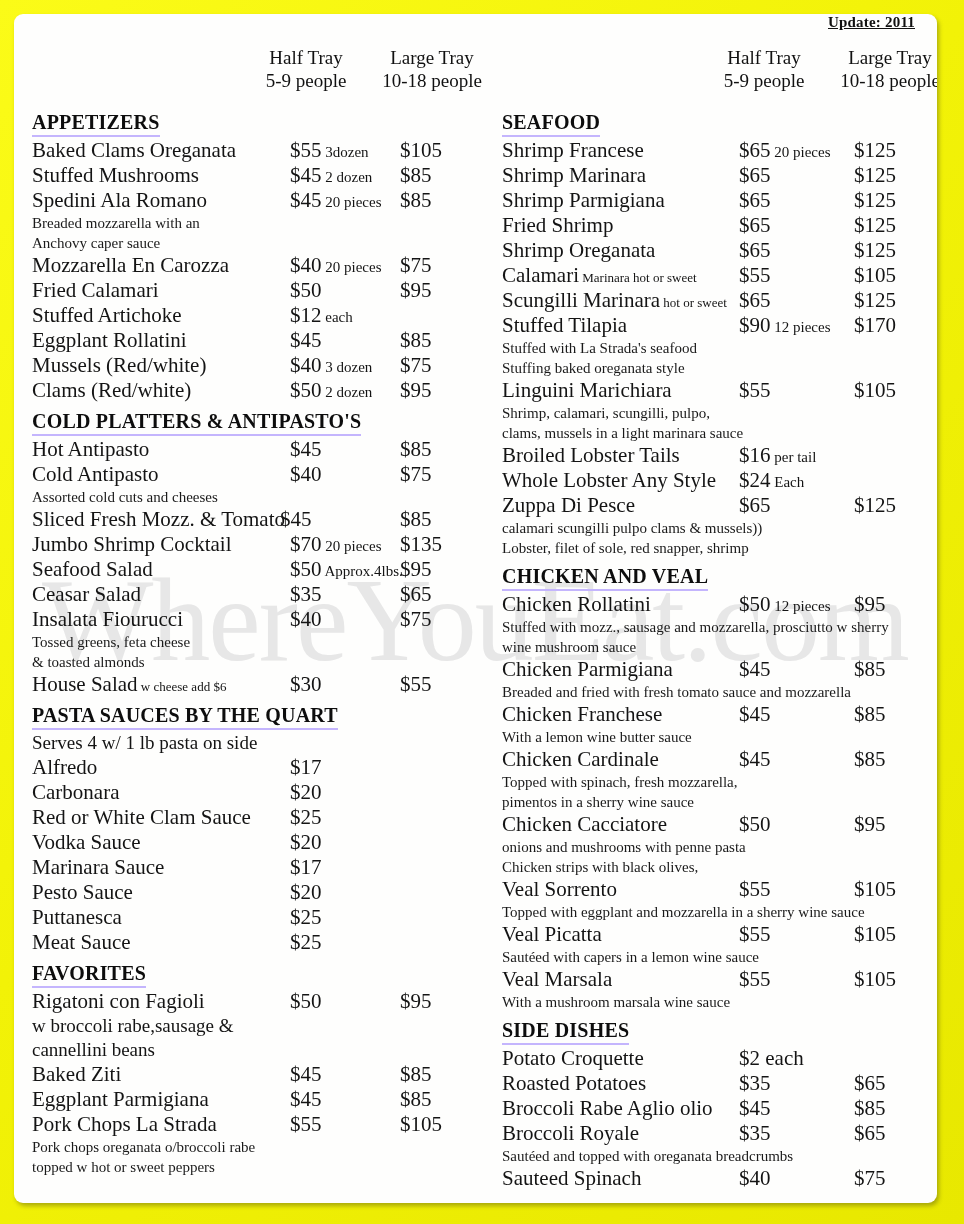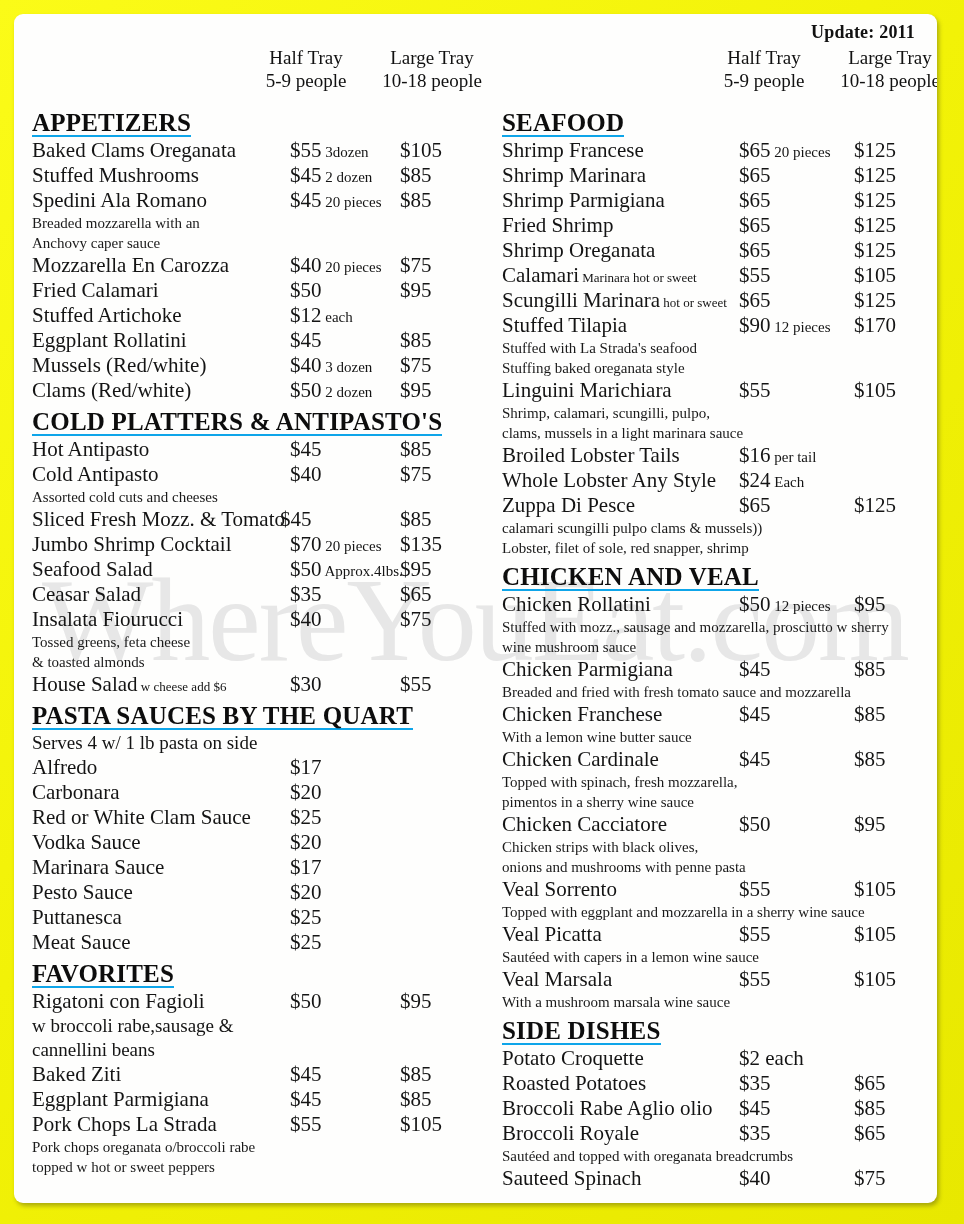--- a/index.html
+++ b/index.html
@@ -34,24 +34,25 @@
     font-family:"Liberation Serif","DejaVu Serif",serif;
     letter-spacing:-2px;
     white-space:nowrap;
     pointer-events:none;
     z-index:1;
   }
   .content{position:relative;z-index:2;}
 
   .update-stamp{
     position:absolute;
-    right:22px;top:8px;
-    font-size:18px;
+    right:22px;top:0;
+    font-size:15px;
     font-weight:bold;
     font-family:"Liberation Serif","DejaVu Serif",serif;
+    text-decoration:underline;
     color:#111;
     letter-spacing:.2px;
   }
 
   .col{
     position:absolute;
     top:0;
   }
   .col-left{left:18px;width:455px;}
   .col-right{left:488px;width:440px;}
@@ -67,26 +68,26 @@
     font-size:19px;
     line-height:23px;
     color:#111;
   }
   .col-left .th-half{left:214px;width:120px;}
   .col-left .th-large{left:333px;width:134px;}
   .col-right .th-half{left:202px;width:120px;}
   .col-right .th-large{left:321px;width:134px;}
 
   .sec-title{
-    font-size:25px;
+    font-size:20px;
     font-weight:bold;
     color:#0d0d0d;
     letter-spacing:.2px;
     display:inline-block;
-    border-bottom:2px solid #0ea5e9;
+    border-bottom:2px solid #c4b5fd;
     margin:6px 0 1px 0;
     line-height:25px;
     padding-bottom:0px;
   }
 
   .row{
     position:relative;
     height:25px;
     white-space:nowrap;
   }
@@ -347,21 +348,21 @@
                 <div class="p1"><span>$45</span></div>
                 <div class="p2">$85</div>
               </div><div class="desc">With a lemon wine butter sauce</div><div class="row">
                 <div class="nm"><span>Chicken Cardinale</span></div>
                 <div class="p1"><span>$45</span></div>
                 <div class="p2">$85</div>
               </div><div class="desc">Topped with spinach, fresh mozzarella,</div><div class="desc"> pimentos in a sherry wine sauce</div><div class="row">
                 <div class="nm"><span>Chicken Cacciatore</span></div>
                 <div class="p1"><span>$50</span></div>
                 <div class="p2">$95</div>
-              </div><div class="desc">Chicken strips with black olives,</div><div class="desc">onions and mushrooms with penne pasta</div><div class="row">
+              </div><div class="desc">onions and mushrooms with penne pasta</div><div class="desc">Chicken strips with black olives,</div><div class="row">
                 <div class="nm"><span>Veal Sorrento</span></div>
                 <div class="p1"><span>$55</span></div>
                 <div class="p2">$105</div>
               </div><div class="desc">Topped with eggplant and mozzarella in a sherry wine sauce</div><div class="row">
                 <div class="nm"><span>Veal Picatta</span></div>
                 <div class="p1"><span>$55</span></div>
                 <div class="p2">$105</div>
               </div><div class="desc">Sautéed with capers in a lemon wine sauce</div><div class="row">
                 <div class="nm"><span>Veal Marsala</span></div>
                 <div class="p1"><span>$55</span></div>

